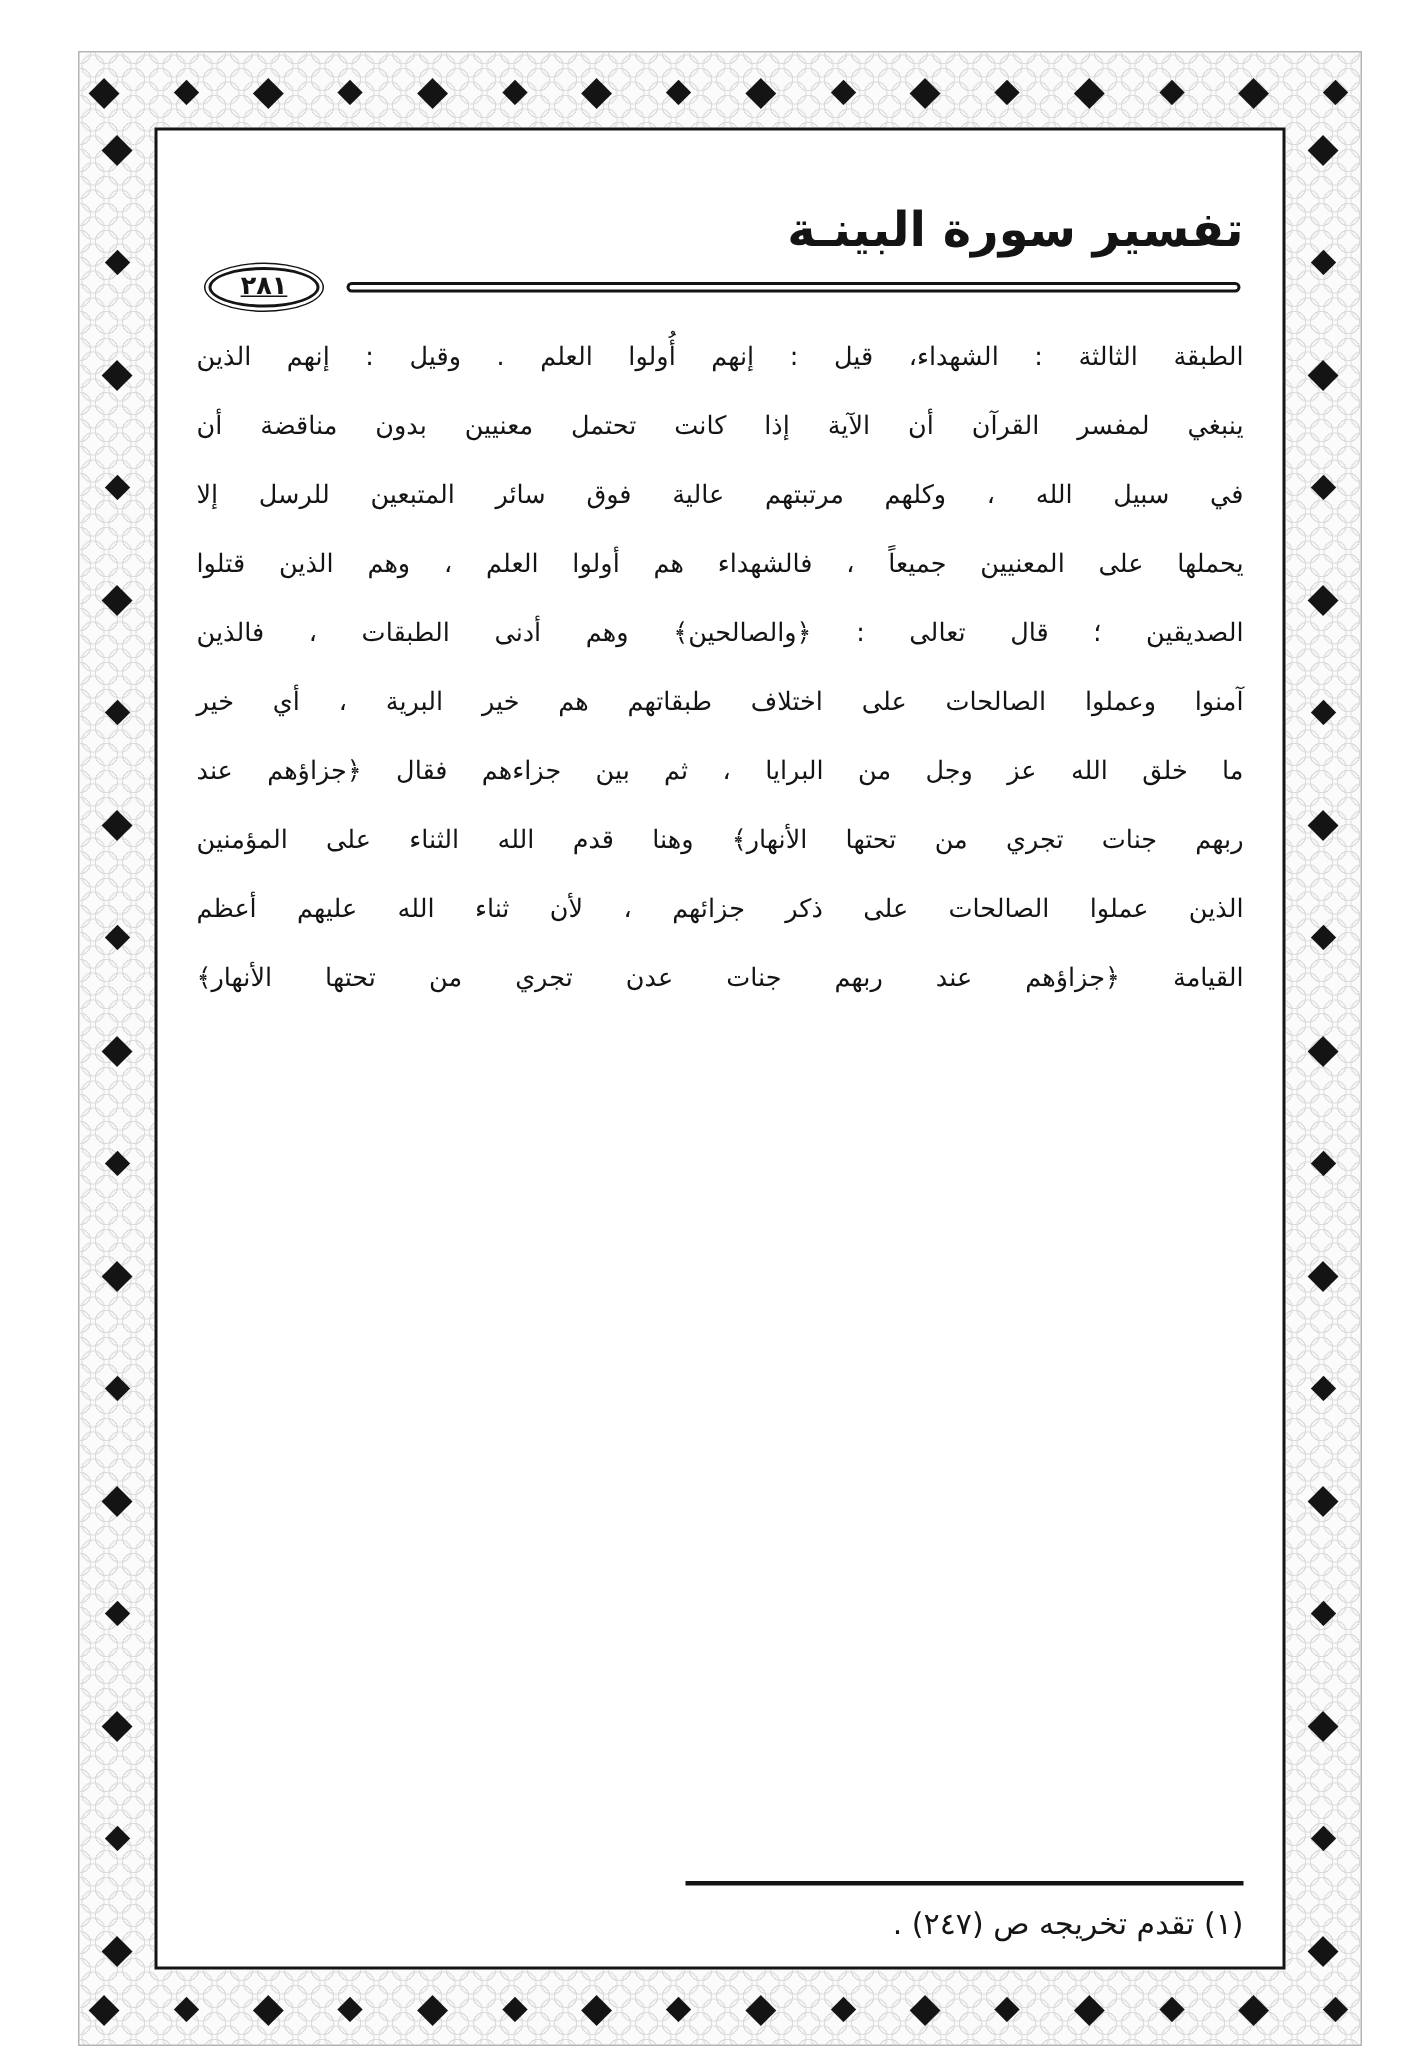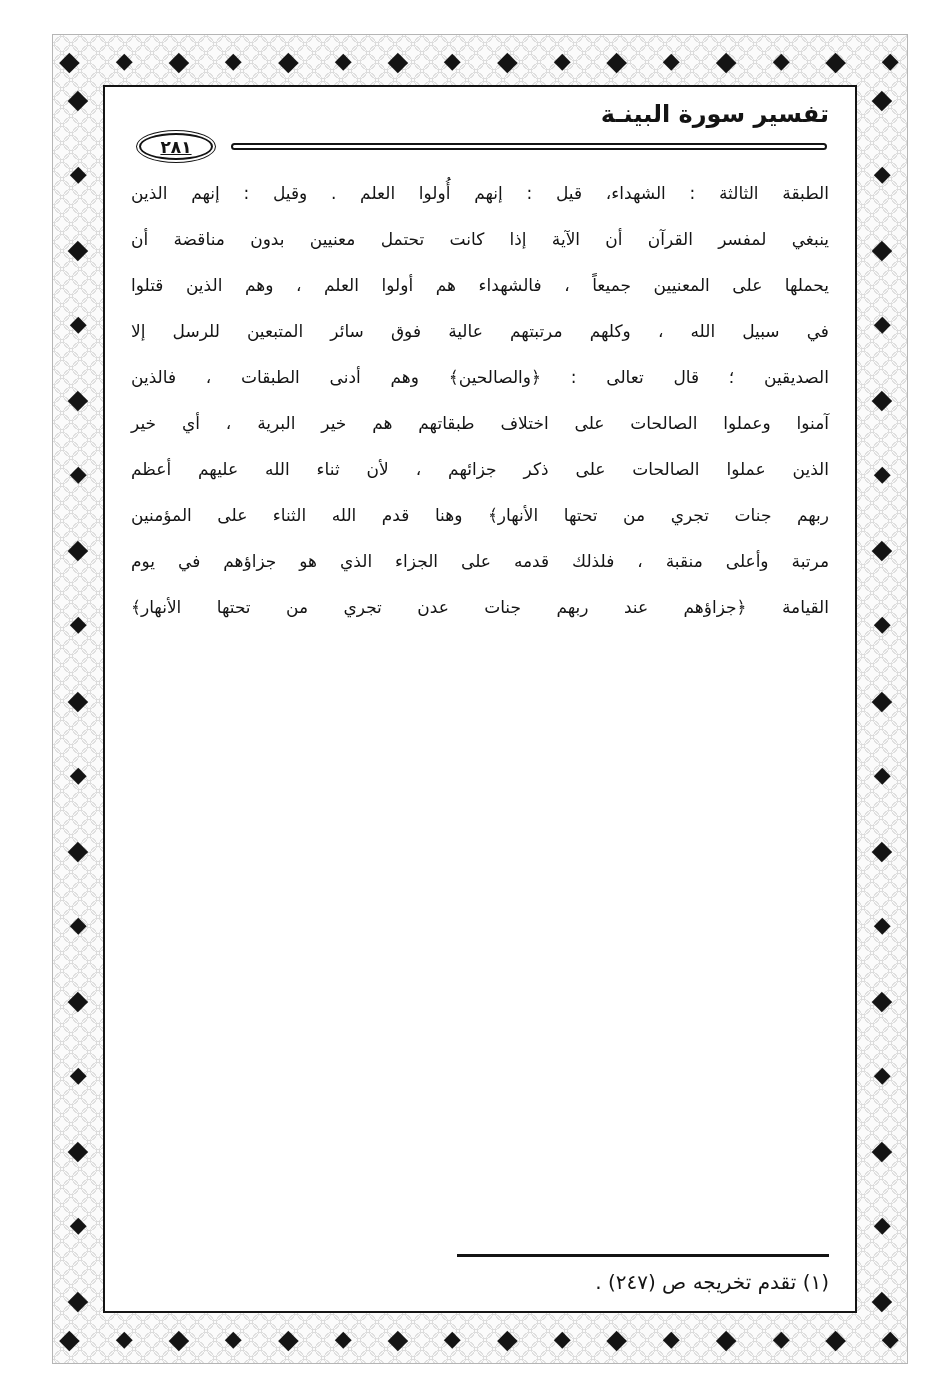--- a/index.html
+++ b/index.html
@@ -40,22 +40,23 @@
     position:absolute; left:50px; top:50px;
     width:calc(100% - 100px); height:calc(100% - 100px);
     background:#ffffff;
     border:2px solid var(--ink);
   }
 
   
   .header{ position:relative; padding:12px 26px 0; }
   .title{
     direction:rtl; text-align:right;
-    font-weight:bold; font-size:24px; line-height:1.3;
+    font-weight:bold; font-size:32px; line-height:1.3;
     letter-spacing:0.5px;
+    margin-top:34px;
   }
   .header-rule{ position:relative; height:30px; margin-top:2px; }
   .rule-line{
     position:absolute; top:11px; left:100px; right:2px; height:7px;
     border:2px solid var(--ink); border-radius:5px;
   }
   .page-num{
     position:absolute; left:8px; top:1px; width:74px; height:27px;
     border:2px solid var(--ink); border-radius:50%;
     outline:1.5px solid var(--ink); outline-offset:2.5px;
@@ -175,27 +176,27 @@
         <div class="rule-line"></div>
         <div class="page-num">
           <span>٢٨١</span>
         </div>
       </div>
     </div>
 
     <div class="body-text">
         <div class="line"><span>الطبقة الثالثة : الشهداء، قيل : إنهم أُولوا العلم . وقيل : إنهم الذين</span></div>
         <div class="line"><span>ينبغي لمفسر القرآن أن الآية إذا كانت تحتمل معنيين بدون مناقضة أن</span></div>
+        <div class="line"><span>في سبيل الله ، وكلهم مرتبتهم عالية فوق سائر المتبعين للرسل إلا</span></div>
         <div class="line"><span>يحملها على المعنيين جميعاً ، فالشهداء هم أولوا العلم ، وهم الذين قتلوا</span></div>
-        <div class="line"><span>في سبيل الله ، وكلهم مرتبتهم عالية فوق سائر المتبعين للرسل إلا</span></div>
         <div class="line"><span>الصديقين ؛ قال تعالى : </span><span class="b">﴿والصالحين﴾</span><span> وهم أدنى الطبقات ، فالذين</span></div>
         <div class="line"><span>آمنوا وعملوا الصالحات على اختلاف طبقاتهم هم خير البرية ، أي خير</span></div>
+        <div class="line"><span>ما خلق الله عز وجل من البرايا ، ثم بين جزاءهم فقال </span><span class="b">﴿جزاؤهم عند</span></div>
+        <div class="line"><span class="b">ربهم جنات تجري من تحتها الأنهار﴾</span><span> وهنا قدم الله الثناء على المؤمنين</span></div>
         <div class="line"><span>الذين عملوا الصالحات على ذكر جزائهم ، لأن ثناء الله عليهم أعظم</span></div>
-        <div class="line"><span class="b">ربهم جنات تجري من تحتها الأنهار﴾</span><span> وهنا قدم الله الثناء على المؤمنين</span></div>
-        <div class="line"><span>مرتبة وأعلى منقبة ، فلذلك قدمه على الجزاء الذي هو جزاؤهم في يوم</span></div>
         <div class="line"><span>القيامة </span><span class="b">﴿جزاؤهم عند ربهم جنات عدن تجري من تحتها الأنهار﴾</span></div>
         <div class="line"></div>
       </div>
 
     <div class="footnote">
       <div class="footnote-rule"></div>
       <div class="footnote-text">(١) تقدم تخريجه ص (٢٤٧) .</div>
     </div>
 
   </div>

